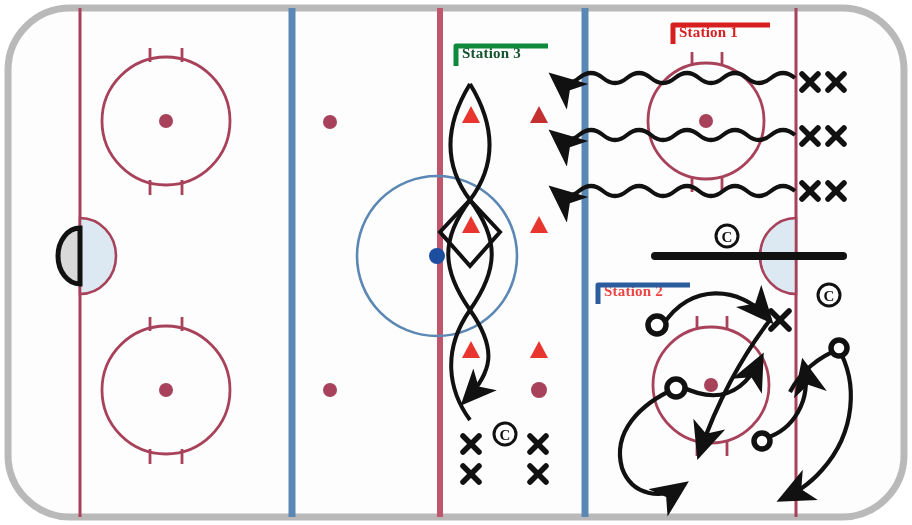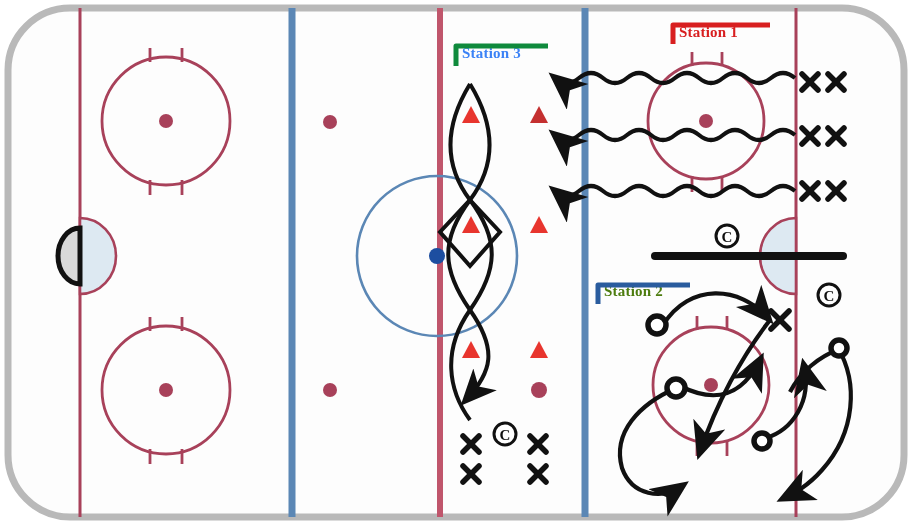--- a/index.html
+++ b/index.html
@@ -3,22 +3,22 @@
 <meta charset="utf-8">
 <style>
   html,body{margin:0;padding:0;background:#ffffff;}
   body{width:912px;height:525px;overflow:hidden;
        font-family:"Liberation Serif", serif;}
   #stage{position:relative;width:912px;height:525px;}
   #rink{position:absolute;left:0;top:0;width:912px;height:525px;}
   .lbl{position:absolute;font-family:"Liberation Serif", serif;
        font-weight:bold;font-size:15px;white-space:nowrap;letter-spacing:.2px;}
   #lbl1{left:679px;top:24px;color:#d81f20;}
-  #lbl2{left:604px;top:283px;color:#4d7c0f;}
-  #lbl3{left:462px;top:45px;color:#3b82f6;}
+  #lbl2{left:604px;top:283px;color:#ef4444;}
+  #lbl3{left:462px;top:45px;color:#14532d;}
 </style>
 </head>
 <body>
 
 <div id="stage">
 
 <svg id="rink" viewBox="0 0 912 525">
   <defs>
     <clipPath id="rinkclip">
       <rect x="8" y="8" width="896" height="509" rx="62" ry="62"></rect>

